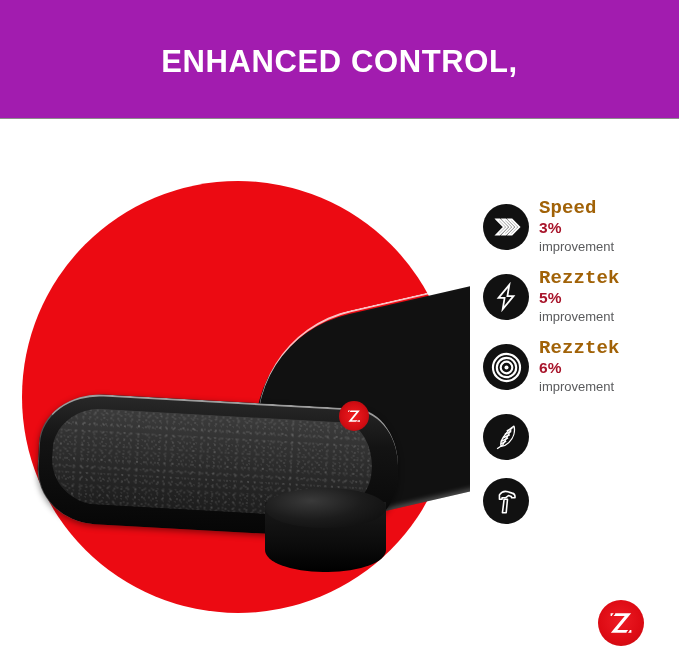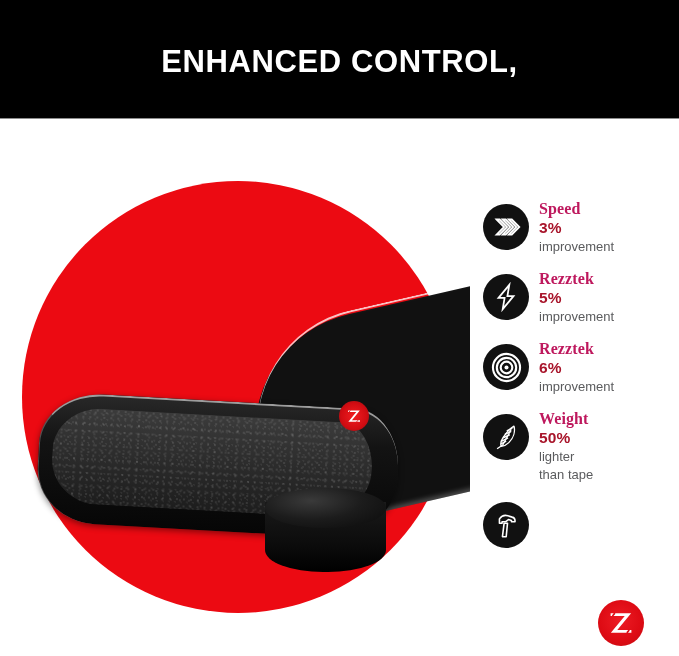--- a/index.html
+++ b/index.html
@@ -15,21 +15,21 @@
     font-family: "Liberation Sans", sans-serif;
     -webkit-font-smoothing: antialiased;
   }
 
   
   #header-banner {
     position: absolute;
     left: 0; top: 0;
     width: 679px;
     height: 118px;
-    background: #000000;
+    background: #a21caf;
     display: flex;
     flex-direction: column;
     align-items: center;
     justify-content: center;
     box-sizing: border-box;
     padding-top: 4px;
   }
   #header-banner .title-line {
     color: #ffffff;
     font-family: "Liberation Sans", sans-serif;
@@ -196,25 +196,25 @@
     align-items: center;
     justify-content: center;
     margin-right: 10px;
     margin-top: 6px;
   }
   .feature-icon svg { display: block; }
   .feature-text {
     padding-top: 1px;
   }
   .feature-title {
-    font-family: Liberation Serif, serif;
+    font-family: Liberation Mono, monospace;
     font-weight: bold;
-    font-size: 16px;
+    font-size: 19px;
     line-height: 19px;
-    color: #be185d;
+    color: #a16207;
     letter-spacing: 0.1px;
   }
   .feature-value {
     font-family: "Liberation Sans", sans-serif;
     font-weight: bold;
     font-size: 15.5px;
     line-height: 20px;
     color: #a8142a;
     letter-spacing: 0.1px;
   }
@@ -328,26 +328,20 @@
       <svg width="30" height="30" viewBox="0 0 32 32" aria-hidden="true">
         <g fill="none" stroke="#ffffff" stroke-width="1.5" stroke-linejoin="round">
           <path d="M24.5 4.5 C26 10 24 17 19 22 C16.3 24.7 13.2 25.7 11 25.9
                    C10 23.8 10.6 20.2 13 16.5 C16.2 11.5 20.8 6.5 24.5 4.5 Z"></path>
           <path d="M21.5 8 L12.5 24.5 L6.5 28.5"></path>
           <path d="M22.8 6.6 L16.8 9.4 M21.6 10 L14.7 13.2 M20 13.6 L13 16.8
                    M18.2 17 L11.6 20.3 M16.2 20.4 L10.8 23.4"></path>
         </g>
       </svg>
     </div>
-    <div class="feature-text">
-      <div class="feature-title">Weight</div>
-      <div class="feature-value">50%</div>
-      <div class="feature-desc" style="white-space:pre-line;">lighter
-than tape</div>
-    </div>
   </div>
 
   <div class="feature-row">
     <div class="feature-icon">
       <svg width="30" height="30" viewBox="0 0 32 32" aria-hidden="true">
         <g fill="none" stroke="#ffffff" stroke-width="1.7" stroke-linejoin="round">
           <path d="M9 9.5 C11 6.6 14.6 5.2 18 6.2 L22.6 7.6 C24.4 8.1 25.6 9.6 25.6 11.3
                    L25.6 12.6 L21.8 12.6 L21.8 11.1 L18.6 10.2 L15.4 12.6 L11.8 12.6
                    L11.8 14.1 L9 14.1 Z"></path>
           <path d="M14 14.1 L12.2 28.5 L16.2 28.5 L17.6 14.1 Z"></path>

